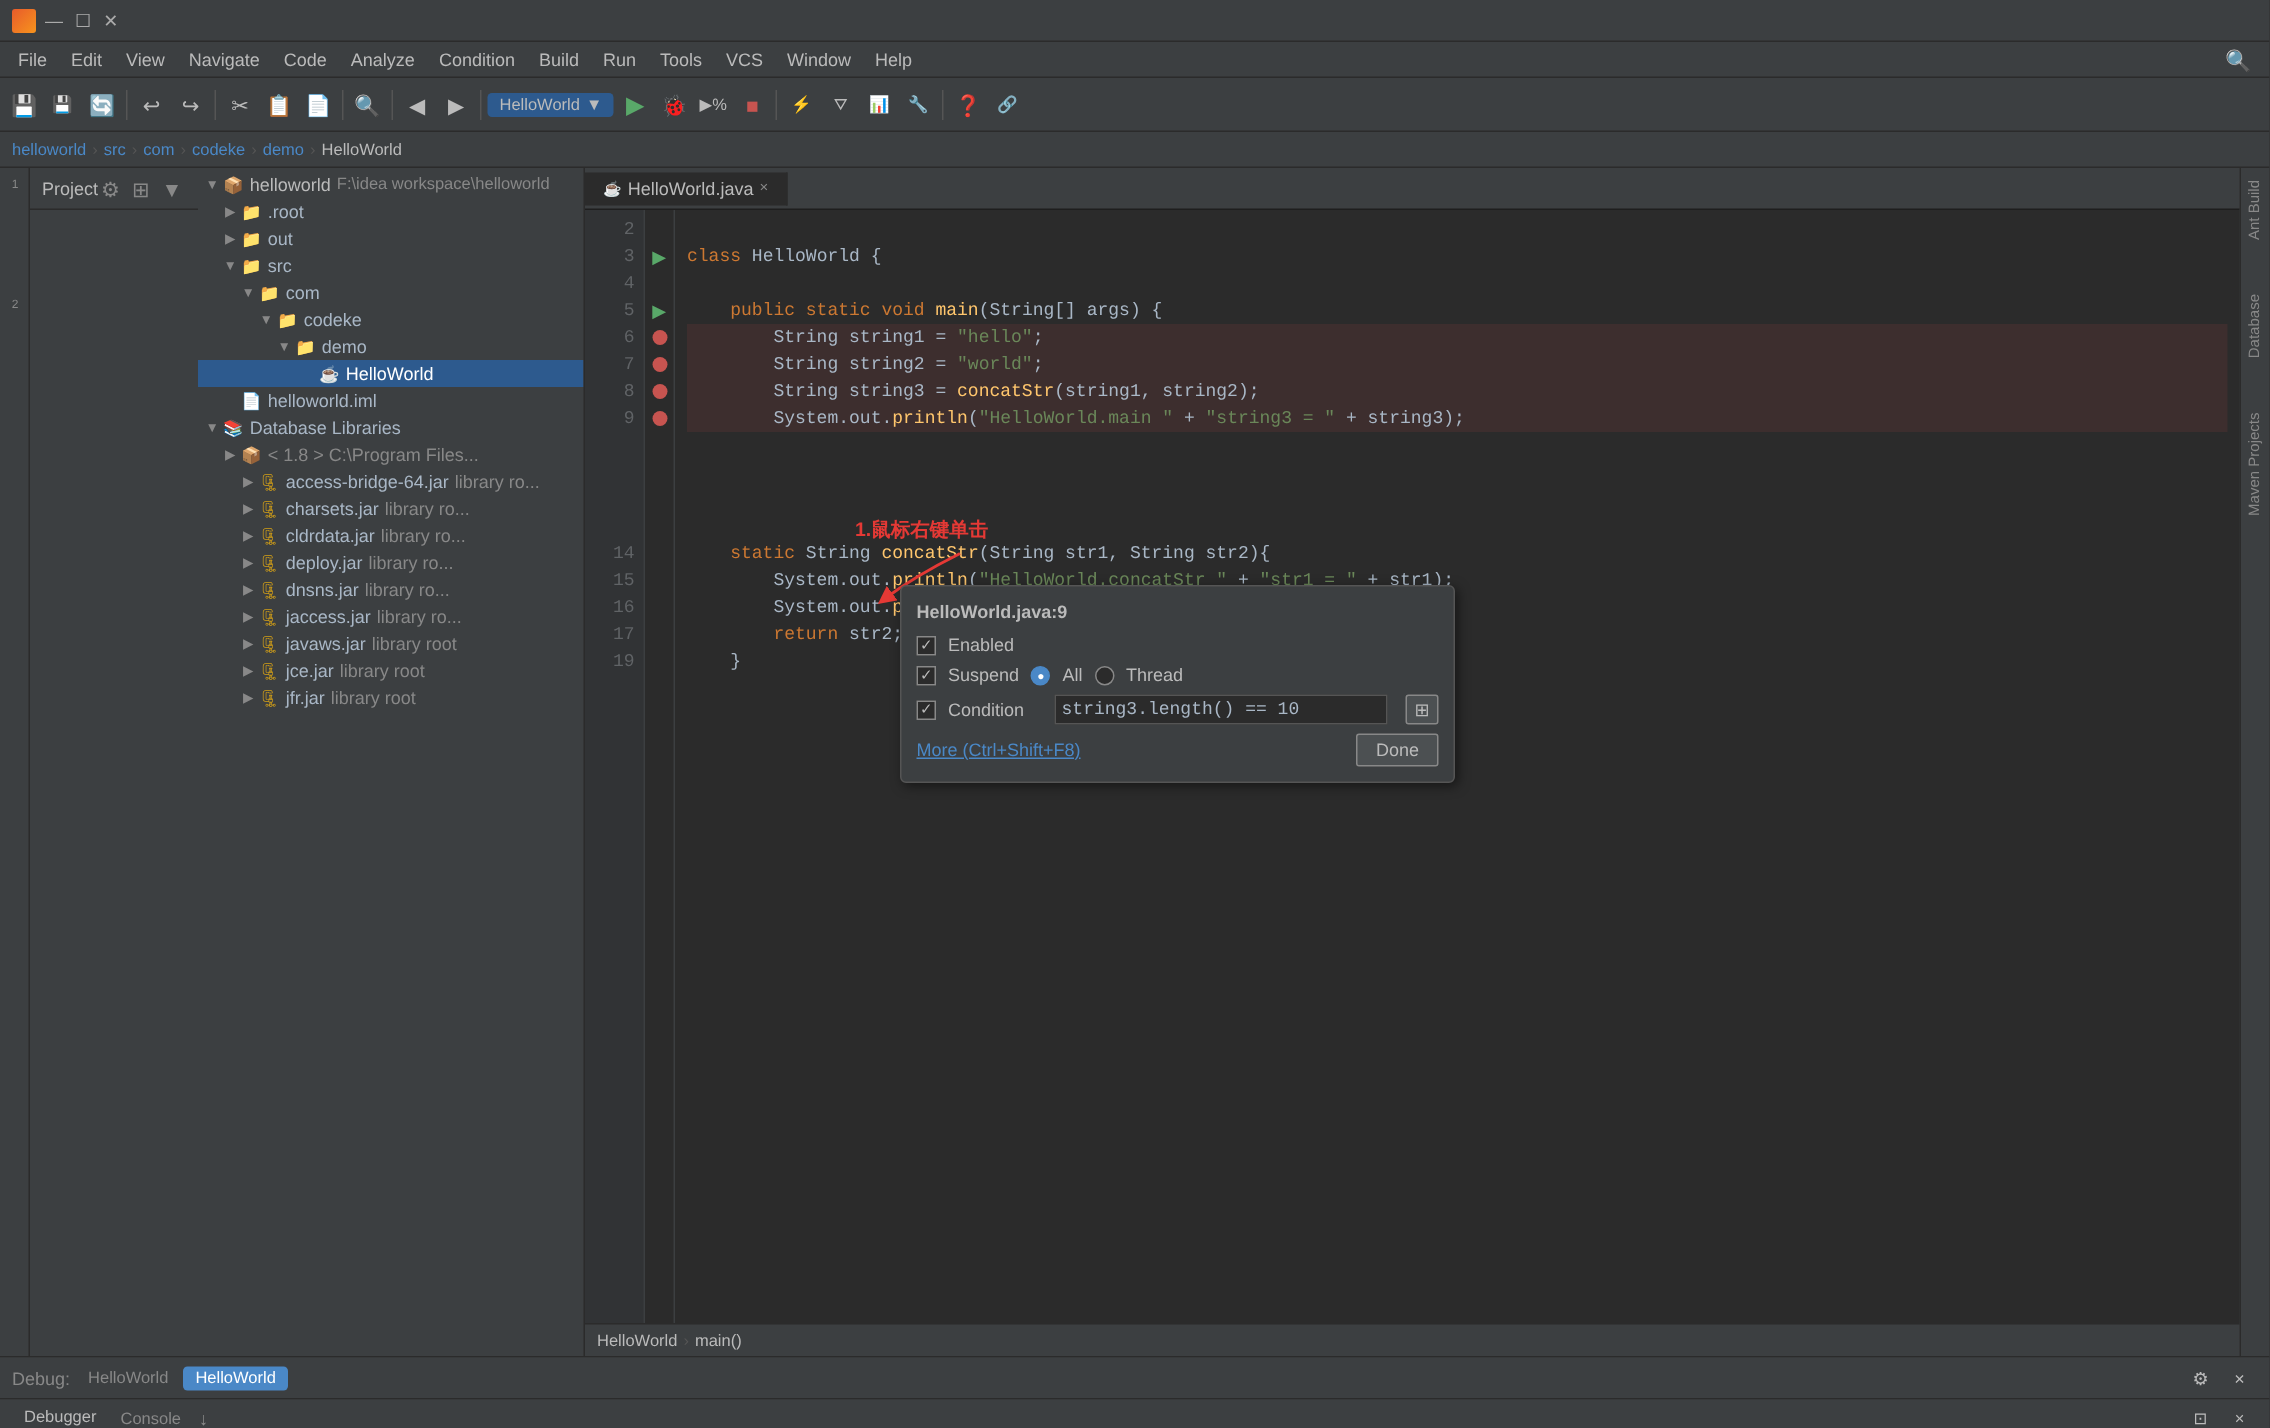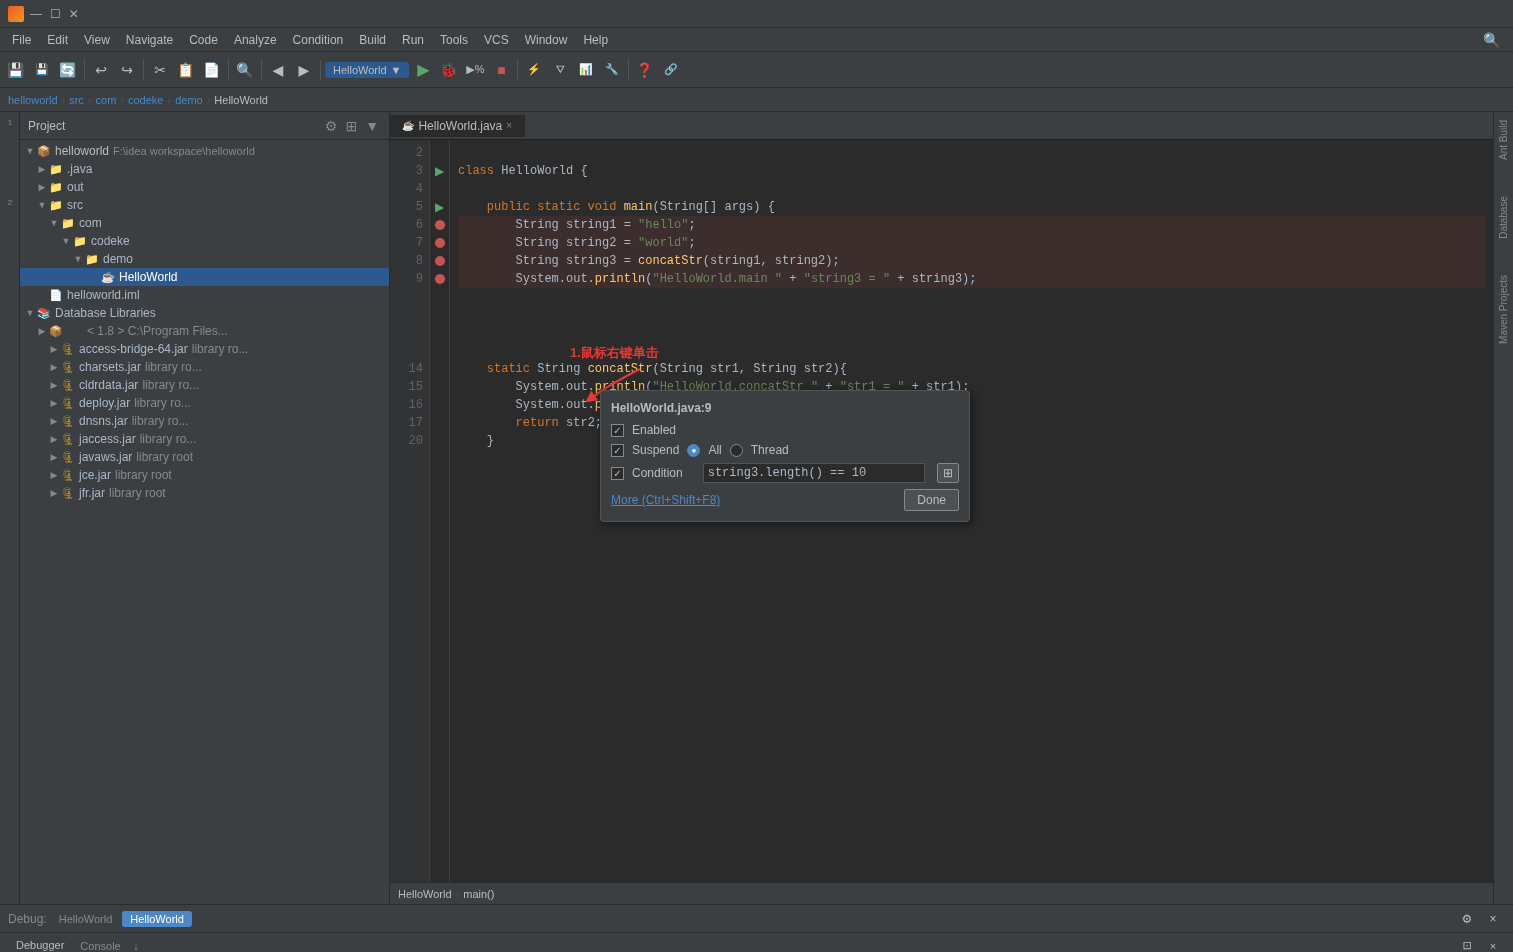--- a/index.html
+++ b/index.html
@@ -23,21 +23,21 @@
     .nav-sep { margin: 0 4px; color: #555; }
 
     
     #main { display: flex; height: calc(952px - 28px - 24px - 36px - 24px - 24px - 24px); }
 
     
     #left-icons { width: 20px; background: #3c3f41; display: flex; flex-direction: column; border-right: 1px solid #2b2b2b; }
     .left-icon { width: 20px; height: 20px; display: flex; align-items: center; justify-content: center; color: #888; font-size: 10px; cursor: pointer; }
 
     
-    #project-panel { width: 370px; background: #3c3f41; border-right: 1px solid #2b2b2b; display: flex; flex-direction: column; }
+    #project-panel { width: 370px; background: #3c3f41; border-right: 1px solid #2b2b2b; display: flex; flex-direction: row; }
     #project-header { background: #3c3f41; height: 28px; display: flex; align-items: center; padding: 0 8px; border-bottom: 1px solid #2b2b2b; font-size: 12px; }
     .panel-header-btn { cursor: pointer; color: #888; font-size: 14px; padding: 2px; }
     #project-tree { flex: 1; overflow-y: auto; font-size: 12px; padding: 2px 0; }
     .tree-item { display: flex; align-items: center; padding: 1px 0; cursor: pointer; white-space: nowrap; }
     .tree-item.selected { background: #2d5a8e; }
     .tree-indent { display: inline-block; }
     .tree-arrow { width: 12px; display: inline-flex; align-items: center; justify-content: center; font-size: 9px; color: #888; }
     .tree-icon { width: 16px; height: 16px; display: inline-flex; align-items: center; justify-content: center; margin-right: 3px; font-size: 11px; }
     .folder-icon { color: #d4a017; }
 
@@ -197,21 +197,21 @@
         <span class="tree-arrow">▼</span>
         <span class="tree-icon folder-icon">📦</span>
         <span style="color:#bbbbbb;">helloworld</span>
         <span style="color:#888;margin-left:4px;font-size:11px;">F:\idea workspace\helloworld</span>
       </div>
 
       <div class="tree-item">
         <span class="tree-indent" style="width:16px;"></span>
         <span class="tree-arrow">▶</span>
         <span class="tree-icon folder-icon">📁</span>
-        <span>.java</span>
+        <span>.root</span>
       </div>
 
       <div class="tree-item">
         <span class="tree-indent" style="width:16px;"></span>
         <span class="tree-arrow">▶</span>
         <span class="tree-icon folder-icon">📁</span>
         <span>out</span>
       </div>
 
       <div class="tree-item">
@@ -260,21 +260,21 @@
         <span class="tree-indent" style="width:4px;"></span>
         <span class="tree-arrow">▼</span>
         <span class="tree-icon" style="color:#d4a017;">📚</span>
         <span>Database Libraries</span>
       </div>
 
       <div class="tree-item">
         <span class="tree-indent" style="width:16px;"></span>
         <span class="tree-arrow">▶</span>
         <span class="tree-icon" style="color:#888;">📦</span>
-        <span style="color:#888;margin-left:20px;">&lt; 1.8 &gt; C:\Program Files...</span>
+        <span style="color:#888;">&lt; 1.8 &gt; C:\Program Files...</span>
       </div>
 
       <div class="tree-item">
         <span class="tree-indent" style="width:28px;"></span>
         <span class="tree-arrow">▶</span>
         <span class="tree-icon" style="color:#d4a017;">🗜</span>
         <span>access-bridge-64.jar</span>
         <span style="color:#888;margin-left:4px;">library ro...</span>
       </div>
       <div class="tree-item">
@@ -357,21 +357,21 @@
         <div>8</div>
         <div>9</div>
         <div>&nbsp;</div>
         <div>&nbsp;</div>
         <div>&nbsp;</div>
         <div>&nbsp;</div>
         <div>14</div>
         <div>15</div>
         <div>16</div>
         <div>17</div>
-        <div>20</div>
+        <div>19</div>
       </div>
 
       <div style="width:20px;background:#2b2b2b;border-right:1px solid #3c3f41;padding-top:4px;">
         <div style="height:18px;"></div>
         <div style="height:18px;display:flex;align-items:center;justify-content:center;">
           <span style="color:#59a869;font-size:12px;">▶</span>
         </div>
         <div style="height:18px;"></div>
         <div style="height:18px;display:flex;align-items:center;justify-content:center;">
           <span style="color:#59a869;font-size:12px;">▶</span>

